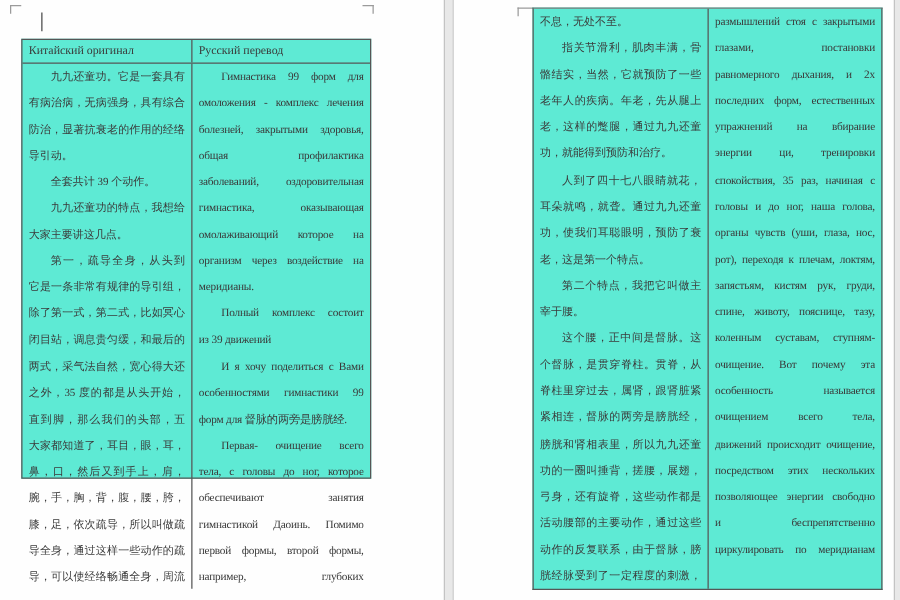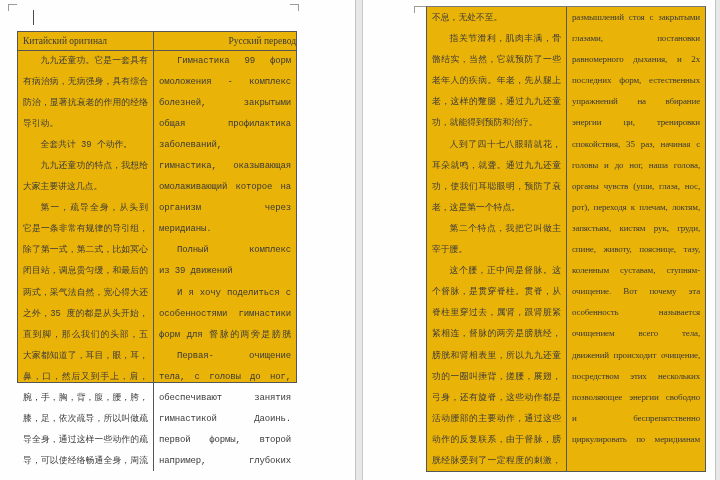--- a/index.html
+++ b/index.html
@@ -12,29 +12,29 @@
   .page{position:absolute;top:0;height:480px;background:#fefefe;}
   #page-left{left:0;width:355px;border-right:1px solid #c3c3c3;}
   #page-right{left:362px;width:352px;border-left:1px solid #c8c8c8;border-right:1px solid #c3c3c3;}
   
   .mark{position:absolute;width:8px;height:6px;border:0 solid #9b9b9b;}
   .mark.tl{border-top-width:1px;border-left-width:1px;}
   .mark.tr{border-top-width:1px;border-right-width:1px;}
   
   #cursor{position:absolute;left:33px;top:10px;width:1px;height:15px;background:#4a4a4a;}
   
-  .tbl{position:absolute;border:1px solid #565656;box-sizing:border-box;background:#eab308;}
+  .tbl{position:absolute;border:1px solid #565656;box-sizing:border-box;background:#5eead4;}
   #tbl-left{left:17px;top:31px;width:280px;height:352px;}
   #tbl-right{left:63px;top:6px;width:280px;height:466px;border-top-color:#7a7a7a;}
   .hdr-row{display:flex;height:19px;border-bottom:1px solid #565656;box-sizing:border-box;}
   .hdr-cell{font-size:9.5px;line-height:18px;padding-left:5px;box-sizing:border-box;overflow:hidden;white-space:nowrap;}
   .hdr-cell.c1{width:136px;border-right:1px solid #565656;}
-  .hdr-cell.c2{flex:1;text-align:right;}
+  .hdr-cell.c2{flex:1;}
   .body-row{display:flex;height:100%;}
-  #tbl-left .body-row{height:420px;font-family:Liberation Mono, monospace;}
+  #tbl-left .body-row{height:420px;}
   #tbl-right .body-row{height:464px;}
   .cell{box-sizing:border-box;padding:0 5px;overflow:hidden;}
   .cell.c1{width:136px;border-right:1px solid #565656;}
   .cell.c2{flex:1;}
   
   .ln{
     height:21.05px;line-height:21.05px;overflow:hidden;
     text-align:justify;text-align-last:justify;
   }
   #tbl-right .ln{height:21.1px;line-height:21.1px;}

